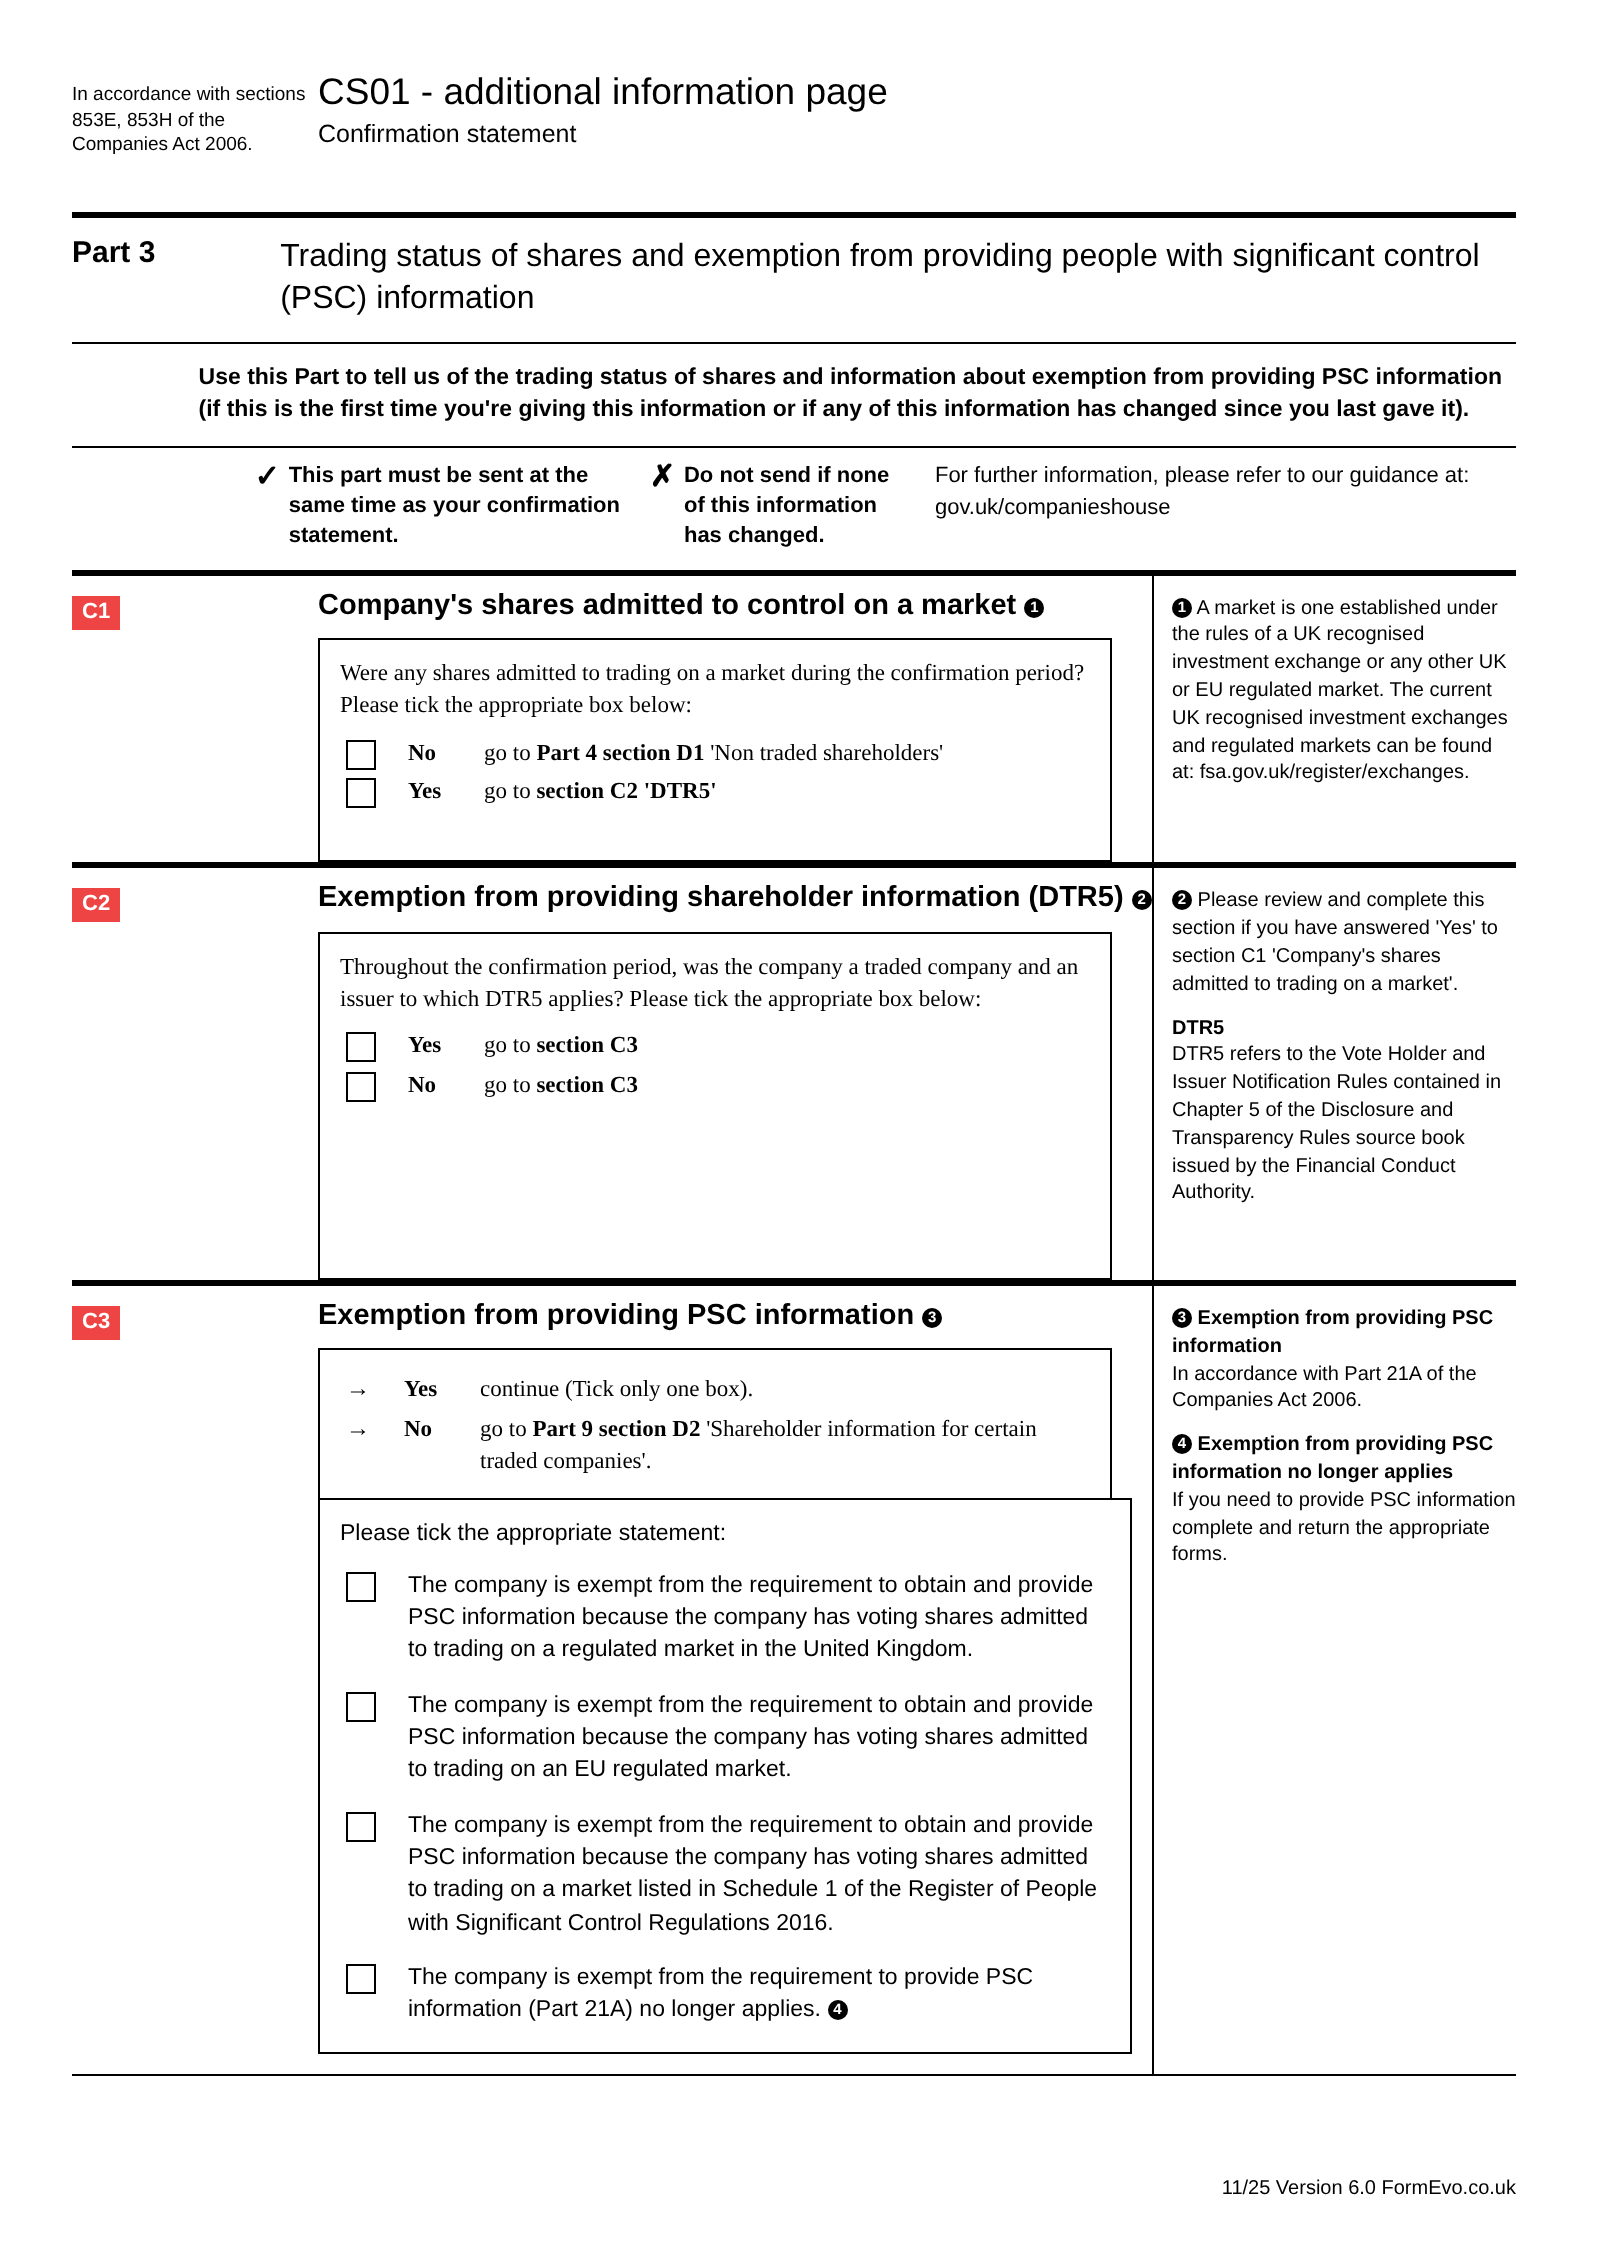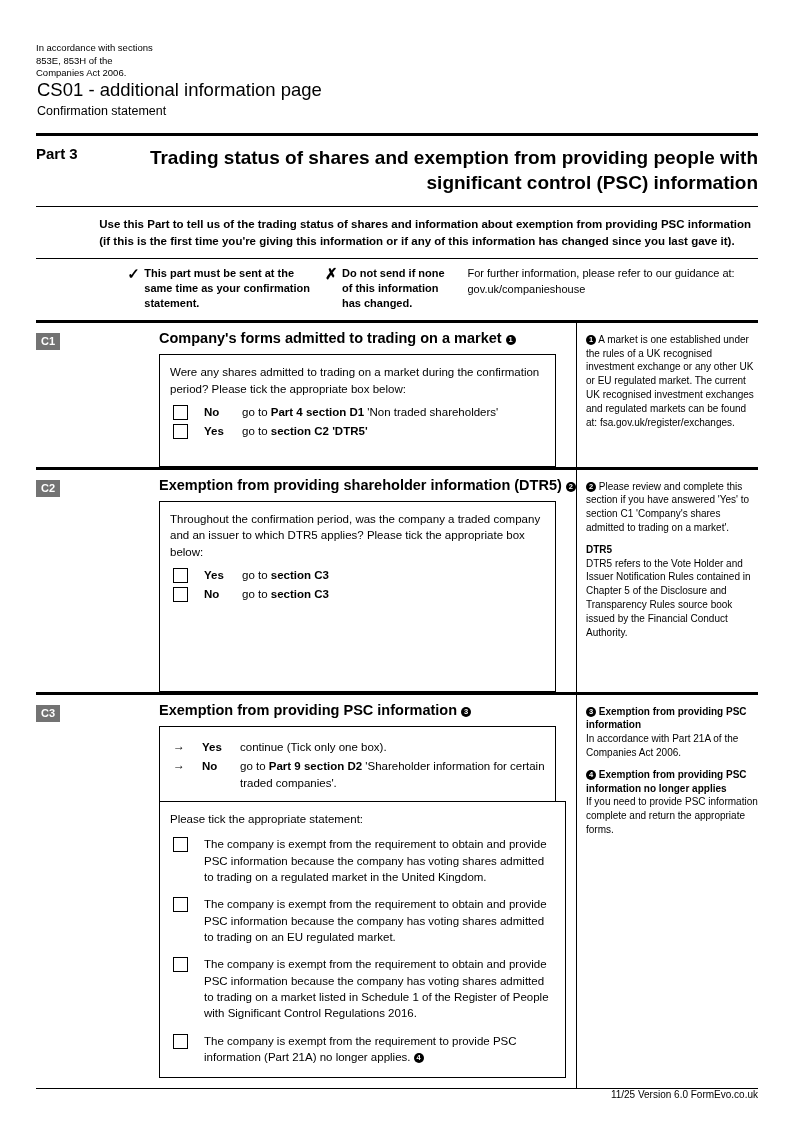--- a/index.html
+++ b/index.html
@@ -19,22 +19,21 @@
     left: 36px;
     top: 36px;
     width: 722px;
     height: 1040px;
   }
 
   
   .header {
     display: flex;
     align-items: flex-start;
-    padding-bottom: 14px;
-    flex-direction: column;
+    padding-bottom: 26px;
   }
   .legal-ref {
     width: 122px;
     font-size: 9.5px;
     line-height: 1.32;
     padding-top: 6px;
     color: #000;
   }
   .title-block {
     padding-left: 1px;
@@ -62,25 +61,24 @@
   .part-band {
     display: flex;
     padding: 9px 0 10px 0;
   }
   .part-label {
     width: 122px;
     font-size: 15px;
     font-weight: bold;
   }
   .part-title {
-    font-size: 19px;
-    font-weight: bold;
+    font-size: 16px;
+    font-weight: normal;
     line-height: 1.35;
     padding-left: 1px;
-    text-align: right;
   }
 
   .intro-band {
     display: flex;
     padding: 9px 0 9px 0;
   }
   .intro-gutter { width: 122px; }
   .intro-text {
     font-size: 11.5px;
     font-weight: bold;
@@ -125,21 +123,21 @@
     display: flex;
     border-top: 3px solid #000;
   }
   .sec-gutter {
     width: 122px;
     flex: none;
     padding-top: 8px;
   }
   .sec-tag {
     display: inline-block;
-    background: #737373;
+    background: #ef4444;
     color: #fff;
     font-size: 11px;
     font-weight: bold;
     padding: 2px 5px 3px 5px;
     min-width: 14px;
     text-align: center;
   }
   .sec-main {
     flex: 1;
     padding: 7px 0 0 1px;
@@ -157,20 +155,21 @@
     padding: 10px 0 10px 9px;
     font-size: 10px;
     line-height: 1.38;
   }
   .sec-main-inner {
     border: 1px solid #000;
     padding: 9px 10px 10px 10px;
     margin-right: 20px;
     font-size: 11.5px;
     line-height: 1.42;
+    font-family: Liberation Serif, serif;
   }
   .sec-main-inner.flat-bottom { border-bottom: none; }
   .q-text { margin: 0 0 7px 0; }
 
   .opt-row {
     display: flex;
     align-items: flex-start;
     margin-top: 3px;
   }
   .checkbox {
@@ -283,21 +282,21 @@
     </div>
     <div class="notice-right">For further information, please refer to our guidance at: gov.uk/companieshouse</div>
   </div>
 
   <div class="section">
     <div class="sec-gutter">
       <span class="sec-tag">C1</span>
     </div>
     <div class="sec-main">
       <div class="sec-heading">
-        <span>Company's forms admitted to trading on a market</span>
+        <span>Company's shares admitted to control on a market</span>
         <span class="circ">1</span>
       </div>
       <div class="sec-main-inner">
         <p class="q-text">Were any shares admitted to trading on a market during the confirmation period? Please tick the appropriate box below:</p>
         <div class="opt-row">
           <span class="checkbox"></span>
           <span class="opt-label">No</span>
           <span class="opt-desc"><span>go to </span><b>Part 4 section D1</b><span> 'Non traded shareholders'</span></span>
         </div>
         <div class="opt-row">

